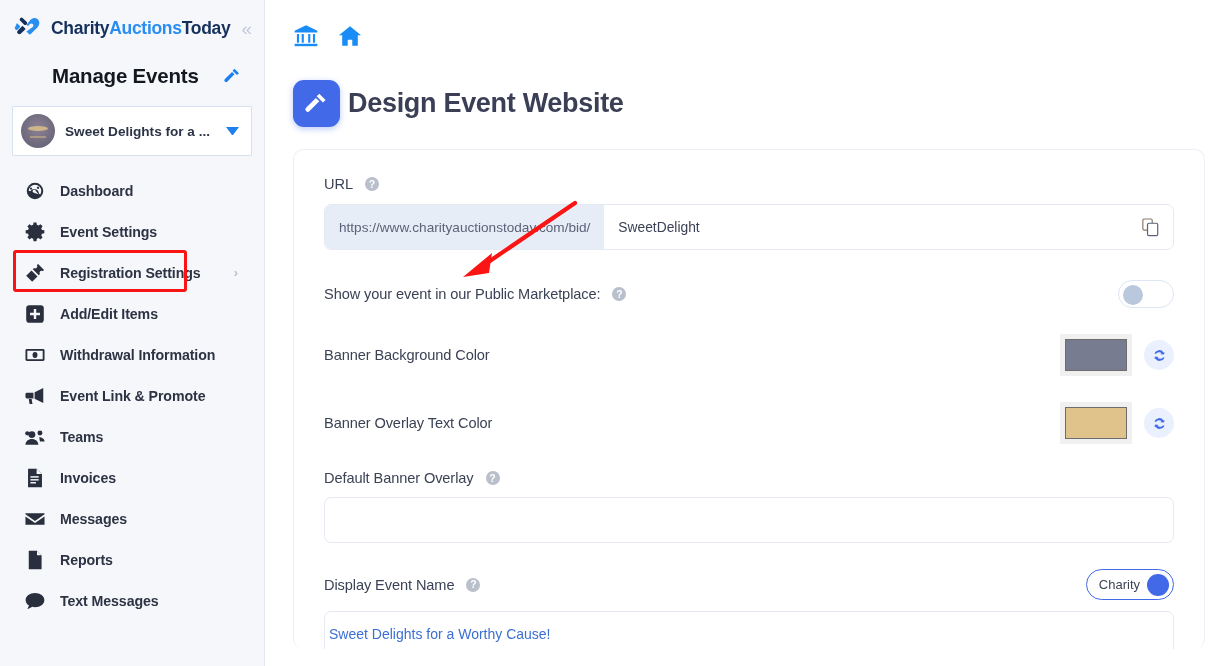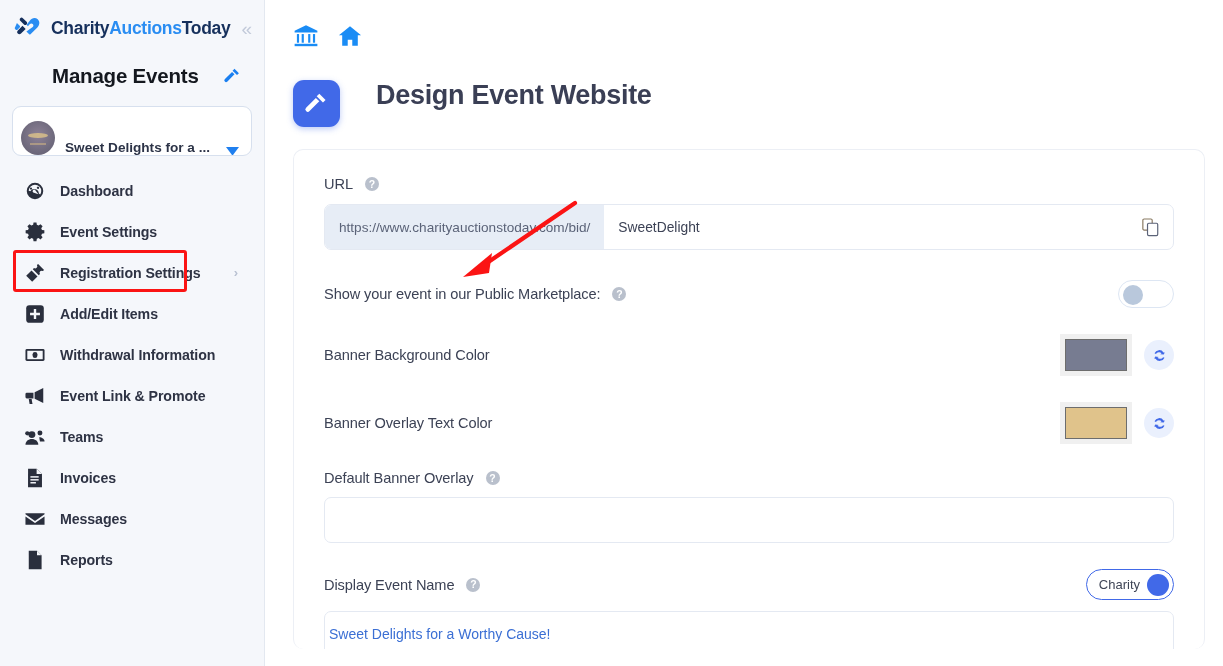--- a/index.html
+++ b/index.html
@@ -34,22 +34,22 @@
 
   .manage-row {
     display: flex; align-items: center; justify-content: space-between;
     padding: 6px 22px 6px 16px; height: 40px; margin-left: 36px;
   }
   .manage-title { font-size: 20.5px; font-weight: bold; color: #14181f; letter-spacing: -0.2px; }
   .gavel-mini { width: 19px; height: 19px; }
 
   .event-select {
     margin: 10px 12px 0 12px; height: 50px;
-    background: #fff; border: 1px solid #d7e0ee; border-radius: 9px;
-    display: flex; align-items: flex-end; padding: 0 12px 0 8px; gap: 10px;
+    background: #fff; border: 1px solid #d7e0ee; border-radius: 1px;
+    display: flex; align-items: center; padding: 0 12px 0 8px; gap: 10px;
     cursor: pointer;
   }
   .event-avatar {
     width: 34px; height: 34px; flex: 0 0 34px; border-radius: 50%;
     background: radial-gradient(circle at 50% 42%, #8d8196 0%, #6f6a7d 62%, #615d70 100%);
     position: relative; overflow: hidden;
   }
   .event-avatar:after {
     content: ""; position: absolute; left: 7px; top: 12px; width: 20px; height: 5px;
     background: #d8c08a; border-radius: 50%; opacity: .85;
@@ -75,21 +75,21 @@
   .nav-item .nav-label { font-size: 14.2px; color: #2e3344; font-weight: 600; letter-spacing: -0.1px; white-space: nowrap; }
   .nav-item.active { background: #cfe4fd; }
   .nav-item.active .nav-label { color: #1a7ff0; font-weight: bold; }
   .nav-chevron { position: absolute; right: 18px; color: #b9c1d2; font-size: 13px; font-weight: bold; }
 
   
   .main { flex: 1; height: 666px; background: #fff; position: relative; }
   .top-icons { display: flex; align-items: center; gap: 18px; padding: 16px 0 0 28px; height: 56px; }
   .top-icon { width: 26px; height: 26px; cursor: pointer; }
 
-  .page-head { display: flex; align-items: flex-start; gap: 36px; padding: 24px 0 0 28px; }
+  .page-head { display: flex; align-items: center; gap: 8px; padding: 24px 0 0 28px; }
   .gavel-badge {
     width: 47px; height: 47px; border-radius: 11px; background: #4169e8;
     display: flex; align-items: center; justify-content: center; flex: 0 0 47px;
     box-shadow: 0 2px 6px rgba(65,105,232,.35);
   }
   .page-title { font-size: 27px; color: #3a3f55; letter-spacing: -0.3px; }
 
   .card {
     margin: 22px 18px 0 28px; border: 1px solid #eceff5; border-radius: 10px;
     border-bottom: none; padding: 26px 30px 0 30px; height: 500px; overflow: hidden;
@@ -291,20 +291,28 @@
           <span class="nav-label">Messages</span>
         </div>
         <div class="nav-item">
           <span class="nav-icon">
             <svg viewBox="0 0 24 24" fill="#2a2f3d">
               <path d="M5.2 1.8h9l5 5v15.4h-14z"></path>
               <path d="M14.2 1.8l5 5h-5z" fill="#f5f7fb"></path>
             </svg>
           </span>
           <span class="nav-label">Reports</span>
+        </div>
+        <div class="nav-item">
+          <span class="nav-icon">
+            <svg viewBox="0 0 24 24" fill="#2a2f3d">
+              <path d="M12 3.4c5.6 0 10.2 3.4 10.2 7.7 0 4.2-4.6 7.6-10.2 7.6a13 13 0 01-2.9-.3l-5.4 2.6 1.7-4.2c-2.2-1.4-3.6-3.4-3.6-5.7C1.8 6.8 6.4 3.4 12 3.4z"></path>
+            </svg>
+          </span>
+          <span class="nav-label">Text Messages</span>
         </div>
       </nav>
 
     <div class="hl-box" style="border-color: rgb(251, 20, 20);"></div>
   </aside>
 
   <main class="main">
 
     <div class="top-icons">
       <svg class="top-icon" viewBox="0 0 24 24">

